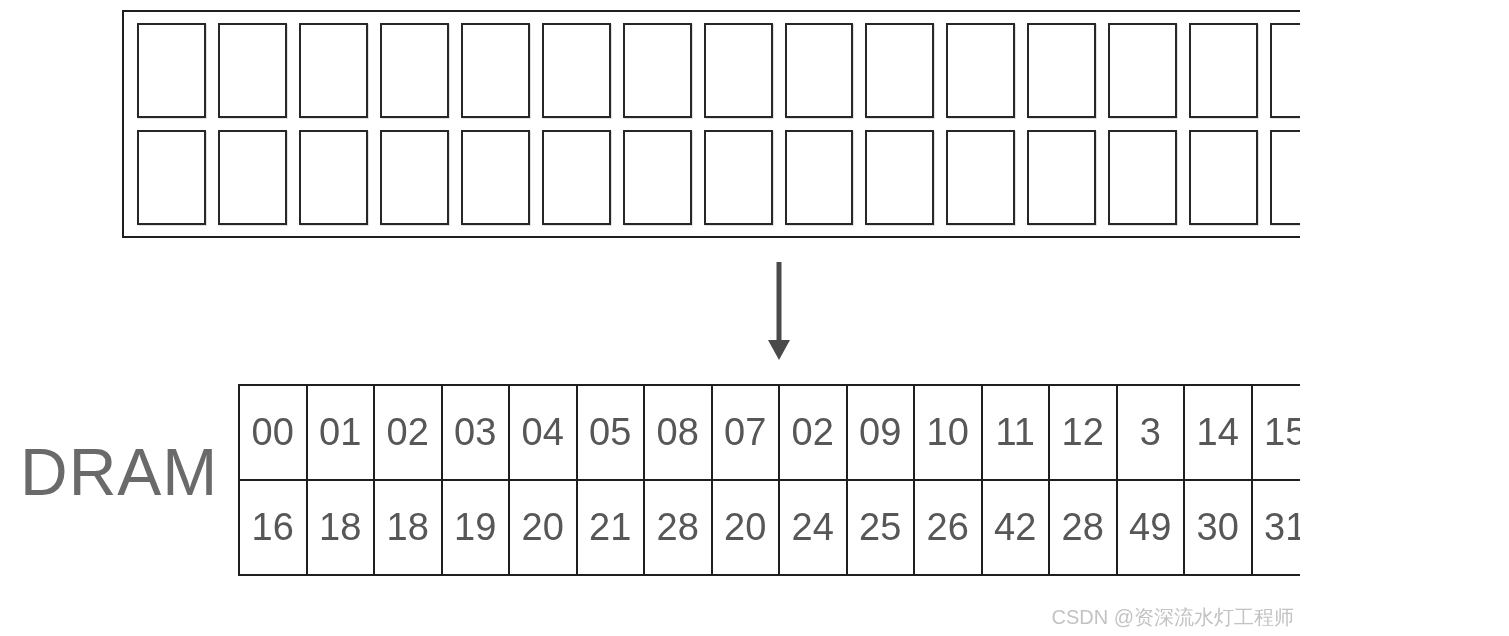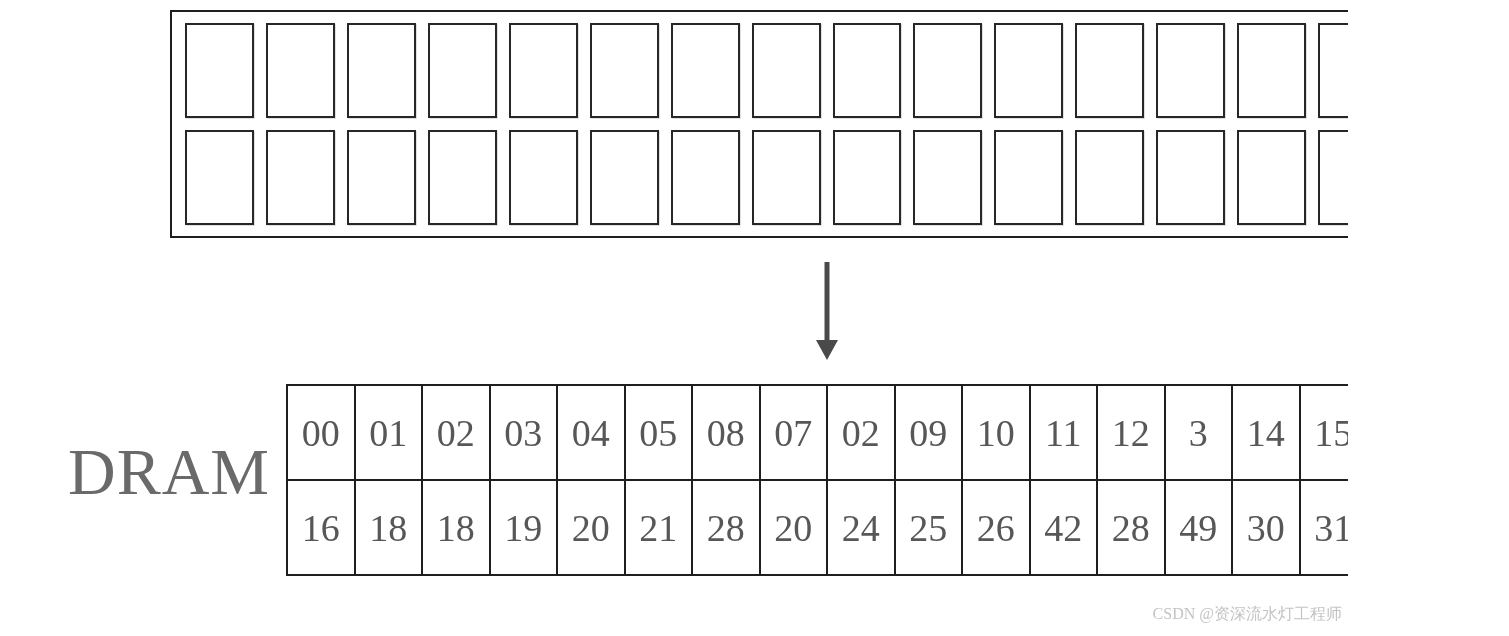--- a/index.html
+++ b/index.html
@@ -15,23 +15,22 @@
   html, body {
     margin: 0;
     padding: 0;
     background: var(--background);
   }
   .canvas {
     position: relative;
     width: 1300px;
     height: 636px;
     background: var(--background);
-    font-family: Liberation Serif, serif;
+    font-family: Liberation Sans, sans-serif;
     overflow: hidden;
-    margin-left: 48px;
   }
   
   .array-box {
     position: absolute;
     left: 122px;
     top: 10px;
     width: 1313px;
     height: 228px;
     border: 2px solid var(--grid-border);
     background: var(--background);
@@ -82,21 +81,21 @@
     font-size: 38px;
     color: var(--number-text);
     background: var(--background);
     padding: 4px;
   }
   
   .watermark {
     position: absolute;
     right: 6px;
     top: 604px;
-    font-size: 16px;
+    font-size: 20px;
     color: var(--watermark);
     text-shadow: 1px 1px 0 rgba(255,255,255,0.9);
     white-space: nowrap;
   }
 </style>
 </head>
 <body>
 
 <div class="canvas">
 

